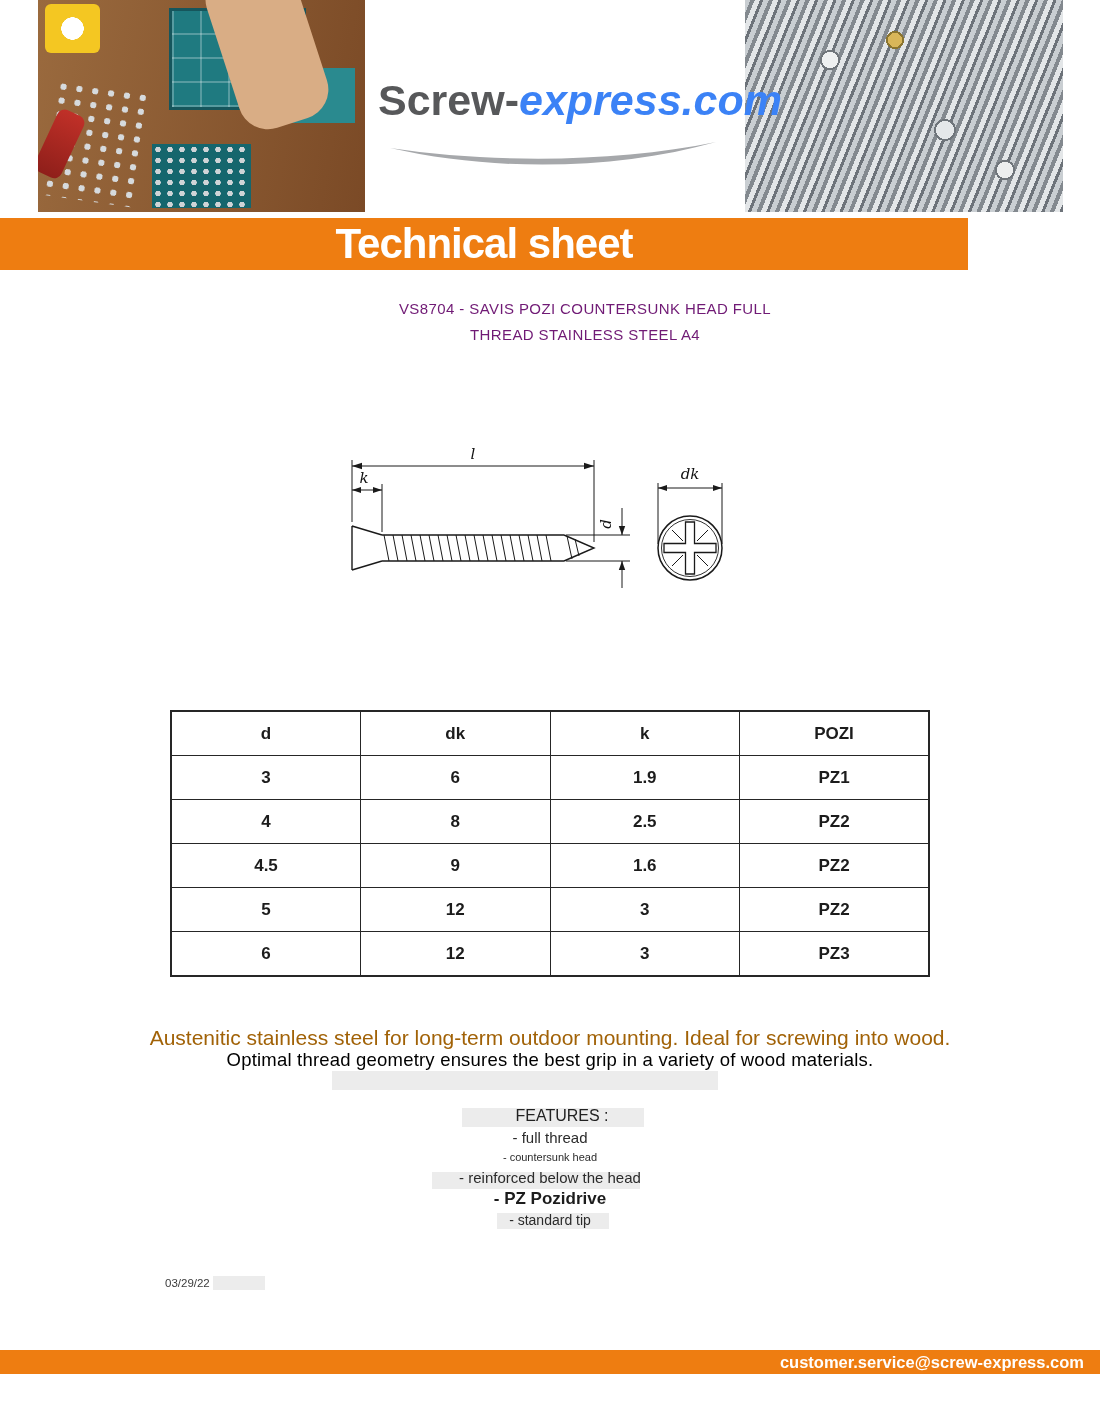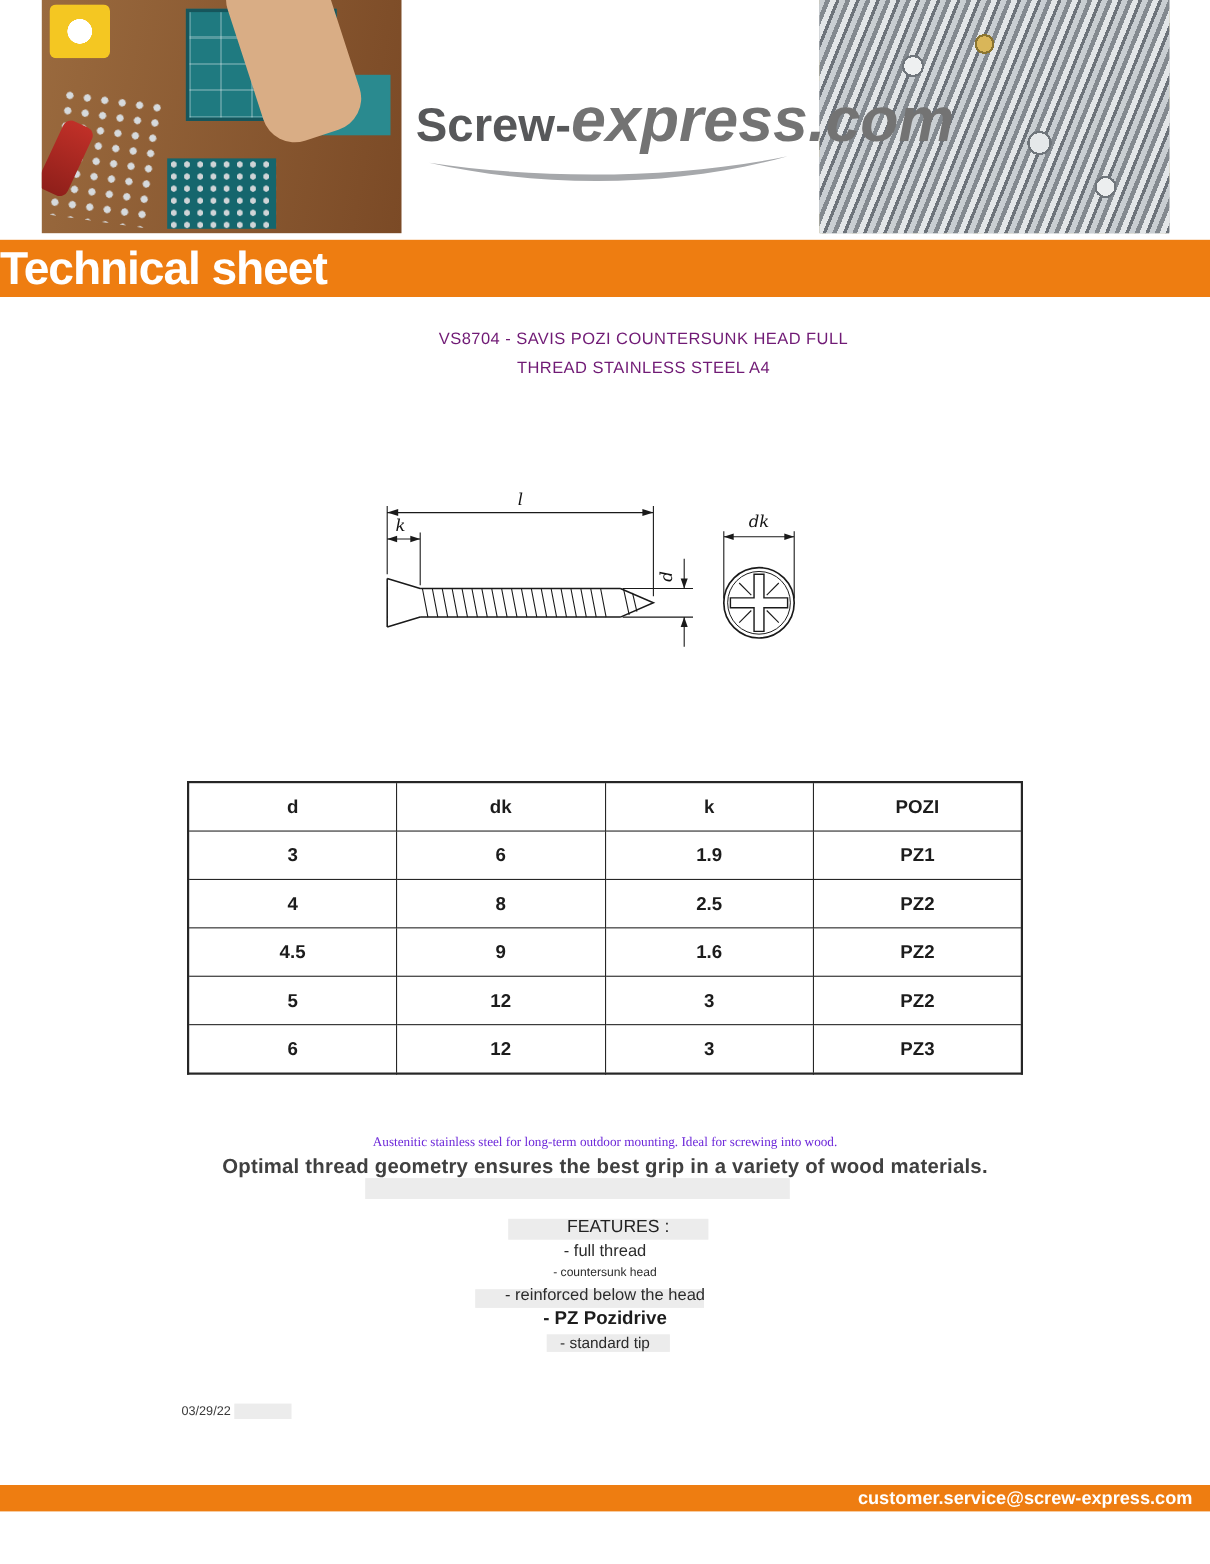--- a/index.html
+++ b/index.html
@@ -30,45 +30,45 @@
   .hand{position:absolute;left:56%;top:-18%;width:28%;height:78%;background:#d9ad85;
       transform:rotate(-18deg);border-radius:30px;}
   .screwdriver{position:absolute;left:2%;top:52%;width:9%;height:32%;
       background:linear-gradient(#c03028,#8f1f1a);transform:rotate(25deg);border-radius:8px;}
   .tape{position:absolute;left:2%;top:2%;width:17%;height:23%;background:#f4c722;border-radius:6px;
       background-image:radial-gradient(circle at 50% 50%,#ffffff 0 30%,rgba(0,0,0,0) 31%);}
 
   
   .logo{position:absolute;left:378px;top:76px;width:356px;text-align:left;white-space:nowrap;}
   .logo-dark{font-size:43px;font-weight:bold;color:#57585a;}
-  .logo-orange{font-size:57px;font-weight:bold;font-style:italic;color:#737373;}
+  .logo-orange{font-size:43px;font-weight:bold;font-style:italic;color:#3b82f6;}
   .swoosh{position:absolute;left:386px;top:140px;}
 
   
-  .banner{position:absolute;left:0;top:218px;width:1100px;height:52px;background:#ee7d11;
-      }
+  .banner{position:absolute;left:0;top:218px;width:968px;height:52px;background:#ee7d11;
+      text-align:center;}
   .banner span{display:inline-block;margin-top:2px;font-size:42px;font-weight:800;color:#ffffff;letter-spacing:-1px;}
 
   
   .product-title{position:absolute;left:0;top:296px;width:1082px;text-align:center;
       color:#701a75;font-size:15px;line-height:26px;letter-spacing:.4px;padding-left:44px;}
 
   
   .drawing{position:absolute;left:312px;top:438px;}
 
   
   .spec-table{position:absolute;left:170px;top:710px;width:760px;border-collapse:collapse;
       border:2px solid #262626;z-index:2;}
   .spec-table th,.spec-table td{border:1.6px solid #262626;height:41px;text-align:center;
       vertical-align:middle;font-weight:bold;font-size:17px;color:#1c1c1c;width:25%;}
 
   
   .description{position:absolute;left:0;top:1028px;width:1100px;text-align:center;z-index:2;}
-  .desc-line1{font-size:12px;line-height:20px;color:#6d28d9;font-family:Liberation Serif, serif;}
-  .desc-line2{font-size:18.5px;line-height:23px;color:#404040;letter-spacing:.2px;font-weight:bold;}
+  .desc-line1{font-size:21px;line-height:20px;color:#a16207;}
+  .desc-line2{font-size:18.5px;line-height:23px;color:#000000;letter-spacing:.2px;}
 
   
   .features{position:absolute;left:0;top:1105px;width:1100px;text-align:center;z-index:2;}
   .features-title{font-size:16px;line-height:22px;color:#222;padding-left:24px;}
   .f-normal{font-size:15px;line-height:21px;color:#2b2b2b;}
   .f-small{font-size:11px;line-height:19px;color:#2b2b2b;}
   .f-bold{font-size:17px;line-height:22px;font-weight:bold;color:#1c1c1c;}
   .f-tip{font-size:14px;line-height:21px;color:#2b2b2b;}
 
   

